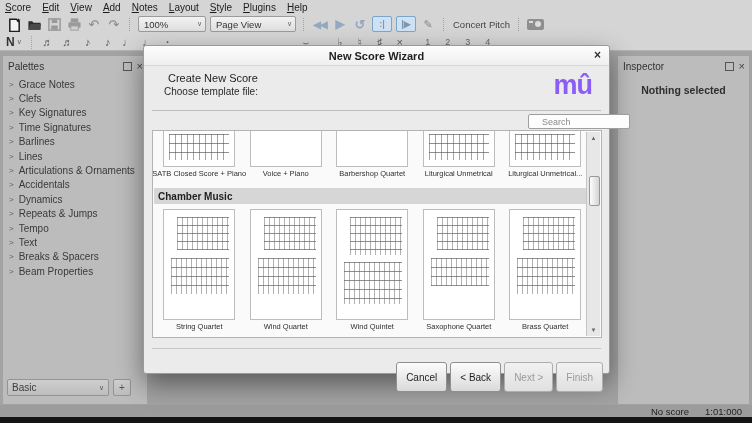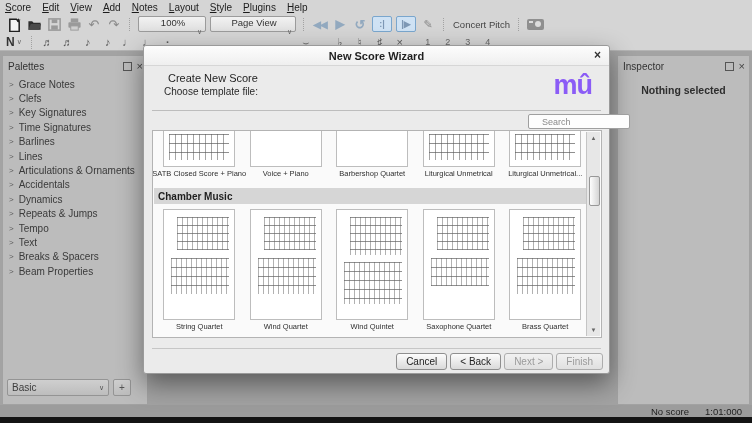--- a/index.html
+++ b/index.html
@@ -14,21 +14,21 @@
   .menu-item::first-letter{text-decoration:underline;}
   #toolbar1{position:absolute;left:0;top:15px;width:752px;height:18px;display:flex;align-items:center;padding-left:4px;}
   #toolbar2{position:absolute;left:0;top:34px;width:752px;height:16px;display:flex;align-items:center;padding-left:4px;color:#555;}
   .tb-sep{width:1px;height:13px;border-left:1px dotted #a2a2a2;margin:0 5px;}
   .tb-ico{width:18px;height:16px;display:flex;align-items:center;justify-content:center;margin:0 1px;}
   .transport{font-size:10px;font-weight:bold;color:#92a9bf;letter-spacing:-1px;}
   .tgl{height:14px;min-width:18px;display:flex;align-items:center;justify-content:center;
        background:#cfe2f4;border:1px solid #7aa6cd;border-radius:2px;margin:0 2px;
        font-size:9px;font-weight:bold;color:#7d97b4;}
   .dd{height:14px;background:linear-gradient(#f2f2f2,#dfdfdf);border:1px solid #9b9b9b;border-radius:2px;
-      display:flex;align-items:center;font-size:9.5px;color:#333;padding:0 3px 0 5px;margin:0 2px;flex-direction:column;}
+      display:flex;align-items:center;font-size:9.5px;color:#333;padding:0 3px 0 5px;margin:0 2px;}
   .dd .caret{margin-left:auto;font-size:7px;color:#666;padding-left:5px;}
   .cam{width:17px;height:11px;background:#8f8f8f;border-radius:2px;position:relative;}
   .cam::after{content:"";position:absolute;right:3px;top:2.5px;width:6px;height:6px;border-radius:50%;background:#dcdcdc;}
   .cam::before{content:"";position:absolute;left:2px;top:2.5px;width:4px;height:2px;background:#dcdcdc;}
   .gray{color:#8a8a8a;}
   .notey{font-size:11px;color:#5a5a5a;}
   .ninput{font-weight:bold;font-size:12px;color:#333;}
 
   
   .panel{position:absolute;top:55px;height:350px;background:#bcbcbc;border:1px solid #a2a2a2;box-sizing:border-box;}
@@ -93,22 +93,22 @@
   #tpl-scroll{position:absolute;right:1px;top:1px;width:13px;height:204px;background:#e7e7e7;border-left:1px solid #c4c4c4;}
   .scr-arrow{position:absolute;left:0;width:13px;height:12px;display:flex;align-items:center;justify-content:center;
       font-size:6px;color:#666;}
   #scr-up{top:0;}
   #scr-dn{bottom:0;}
   #scr-thumb{position:absolute;left:1.5px;top:44px;width:9px;height:28px;background:linear-gradient(90deg,#fdfdfd,#d4d4d4);
       border:1px solid #979797;border-radius:2px;}
 
   #dlg-btn-hr{position:absolute;left:8px;right:8px;top:302px;border-top:1px solid #c6c6c6;}
   #dlg-buttons{position:absolute;right:6px;top:307px;display:flex;}
-  .btn{height:17px;margin-left:3px;padding:0 9px;font-size:10px;font-family:"Liberation Sans",sans-serif;
-      background:linear-gradient(#fcfcfc,#dadada);border:1px solid #8f8f8f;border-radius:3px;color:#1f1f1f;}
+  .btn{height:30px;margin-left:3px;padding:0 9px;font-size:10px;font-family:"Liberation Sans",sans-serif;
+      background:linear-gradient(#fcfcfc,#dadada);border:1px solid #8f8f8f;border-radius:3px;color:#1f1f1f;margin-top:9px;}
   .btn:disabled{color:#9b9b9b;background:linear-gradient(#f1f1f1,#e0e0e0);border-color:#adadad;}
 
   svg{display:block;}
 </style>
 </head>
 <body>
 
 <div id="app">
 
   <div id="header">

